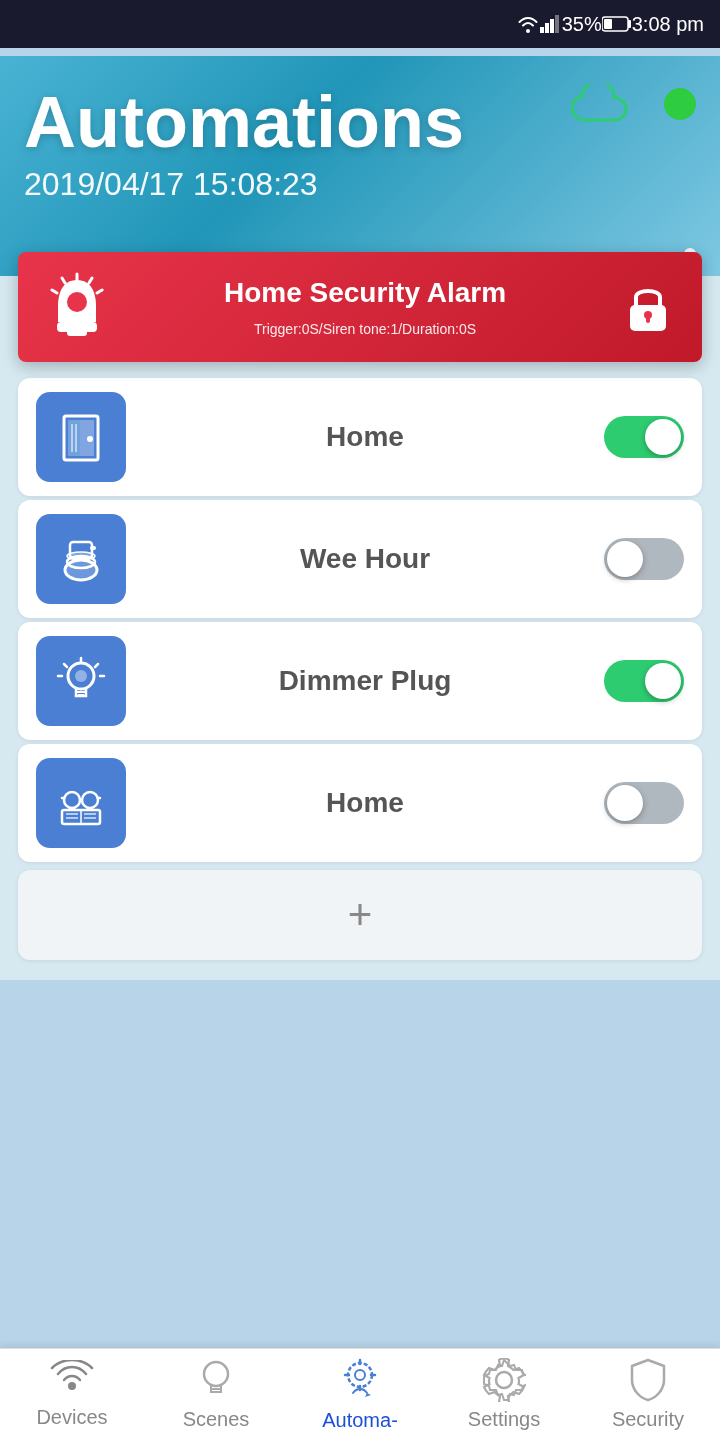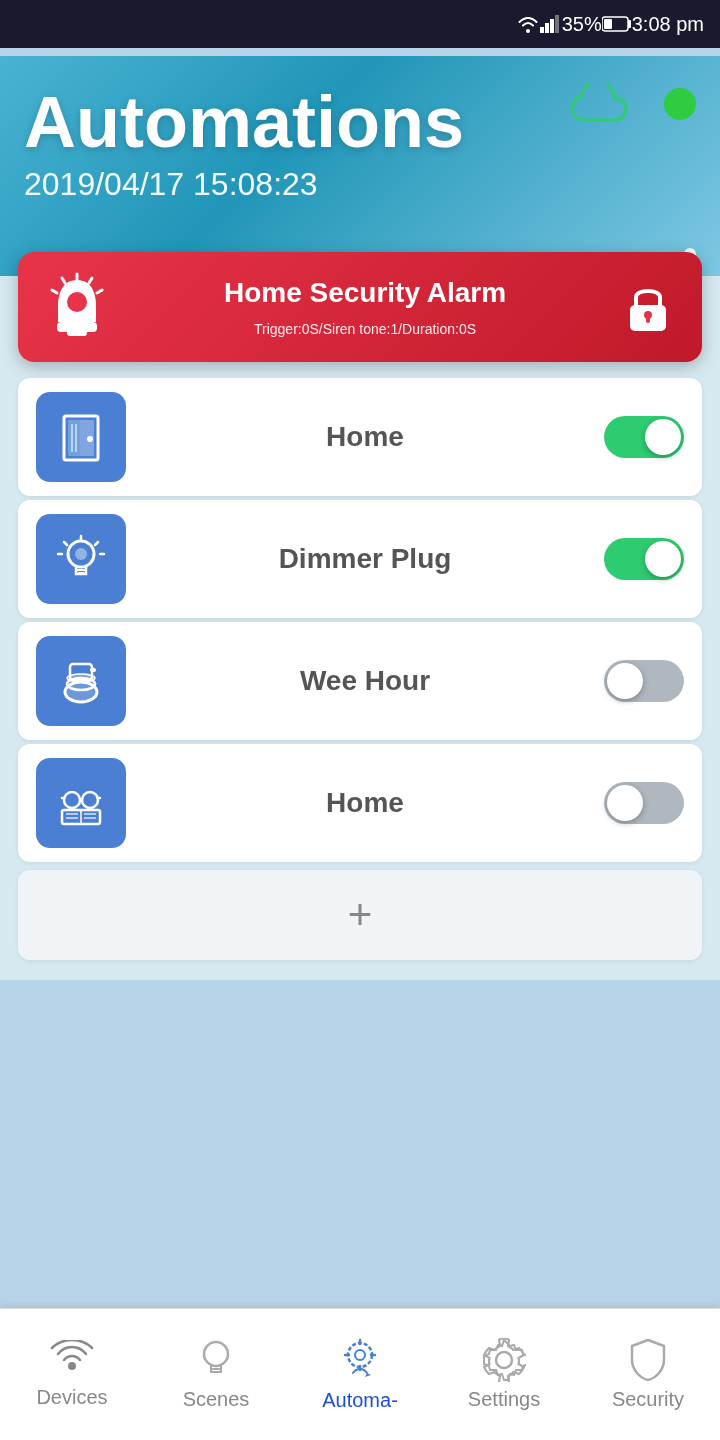--- a/index.html
+++ b/index.html
@@ -84,21 +84,21 @@
     
     .content {
       background: #d6e8f0;
       padding: 0 18px;
       padding-bottom: 20px;
     }
 
     
     .alarm-card {
       background: linear-gradient(135deg, #e8344a, #c0192a);
-      border-radius: 16px;
+      border-radius: 8px;
       padding: 20px 24px;
       display: flex;
       align-items: center;
       gap: 16px;
       margin-bottom: 16px;
       margin-top: -24px;
       position: relative;
       z-index: 10;
       box-shadow: 0 4px 16px rgba(0,0,0,0.25);
     }
@@ -204,21 +204,21 @@
       color: #888;
       line-height: 1;
     }
 
     
     .bottom-nav {
       position: absolute;
       bottom: 0;
       left: 0;
       width: 100%;
-      height: 132px;
+      height: 92px;
       background: white;
       display: flex;
       align-items: center;
       justify-content: space-around;
       border-top: 1px solid #e0e0e0;
       box-shadow: 0 -2px 8px rgba(0,0,0,0.1);
     }
     .nav-item {
       display: flex;
       flex-direction: column;
@@ -334,58 +334,58 @@
       </div>
       <div class="item-label">Home</div>
       <div class="toggle on">
         <div class="toggle-knob"></div>
       </div>
     </div>
 
     <div class="automation-item">
       <div class="item-icon-box">
         <svg width="54" height="54" viewBox="0 0 54 54">
+
+          <ellipse cx="27" cy="38" rx="16" ry="10" fill="none" stroke="white" stroke-width="3"></ellipse>
+          <ellipse cx="27" cy="38" rx="16" ry="10" fill="rgba(255,255,255,0.2)"></ellipse>
+
+          <ellipse cx="27" cy="30" rx="14" ry="6" fill="none" stroke="white" stroke-width="2.5"></ellipse>
+
+          <rect x="16" y="10" width="22" height="16" rx="3" fill="none" stroke="white" stroke-width="2.5"></rect>
+
+          <rect x="36" y="14" width="6" height="4" rx="2" fill="white"></rect>
+
+          <ellipse cx="27" cy="24" rx="14" ry="4" fill="rgba(255,255,255,0.3)" stroke="white" stroke-width="1.5"></ellipse>
+        </svg>
+      </div>
+      <div class="item-label">Wee Hour</div>
+      <div class="toggle off">
+        <div class="toggle-knob"></div>
+      </div>
+    </div>
+
+    <div class="automation-item">
+      <div class="item-icon-box">
+        <svg width="54" height="54" viewBox="0 0 54 54">
           <circle cx="27" cy="22" r="13" fill="none" stroke="white" stroke-width="3"></circle>
           <path d="M22 35 L22 42 L32 42 L32 35" fill="none" stroke="white" stroke-width="2.5" stroke-linecap="round"></path>
           <line x1="22" y1="38" x2="32" y2="38" stroke="white" stroke-width="2"></line>
           <line x1="24" y1="41" x2="30" y2="41" stroke="white" stroke-width="2"></line>
 
           <line x1="27" y1="4" x2="27" y2="8" stroke="white" stroke-width="2.5" stroke-linecap="round"></line>
           <line x1="10" y1="10" x2="13" y2="13" stroke="white" stroke-width="2.5" stroke-linecap="round"></line>
           <line x1="44" y1="10" x2="41" y2="13" stroke="white" stroke-width="2.5" stroke-linecap="round"></line>
           <line x1="4" y1="22" x2="8" y2="22" stroke="white" stroke-width="2.5" stroke-linecap="round"></line>
           <line x1="46" y1="22" x2="50" y2="22" stroke="white" stroke-width="2.5" stroke-linecap="round"></line>
 
           <circle cx="27" cy="22" r="6" fill="rgba(255,255,255,0.4)"></circle>
         </svg>
       </div>
       <div class="item-label">Dimmer Plug</div>
       <div class="toggle on">
-        <div class="toggle-knob"></div>
-      </div>
-    </div>
-
-    <div class="automation-item">
-      <div class="item-icon-box">
-        <svg width="54" height="54" viewBox="0 0 54 54">
-
-          <ellipse cx="27" cy="38" rx="16" ry="10" fill="none" stroke="white" stroke-width="3"></ellipse>
-          <ellipse cx="27" cy="38" rx="16" ry="10" fill="rgba(255,255,255,0.2)"></ellipse>
-
-          <ellipse cx="27" cy="30" rx="14" ry="6" fill="none" stroke="white" stroke-width="2.5"></ellipse>
-
-          <rect x="16" y="10" width="22" height="16" rx="3" fill="none" stroke="white" stroke-width="2.5"></rect>
-
-          <rect x="36" y="14" width="6" height="4" rx="2" fill="white"></rect>
-
-          <ellipse cx="27" cy="24" rx="14" ry="4" fill="rgba(255,255,255,0.3)" stroke="white" stroke-width="1.5"></ellipse>
-        </svg>
-      </div>
-      <div class="item-label">Wee Hour</div>
-      <div class="toggle off">
         <div class="toggle-knob"></div>
       </div>
     </div>
 
     <div class="automation-item">
       <div class="item-icon-box">
         <svg width="54" height="54" viewBox="0 0 54 54">
 
           <circle cx="18" cy="24" r="8" fill="none" stroke="white" stroke-width="2.5"></circle>
           <circle cx="36" cy="24" r="8" fill="none" stroke="white" stroke-width="2.5"></circle>

